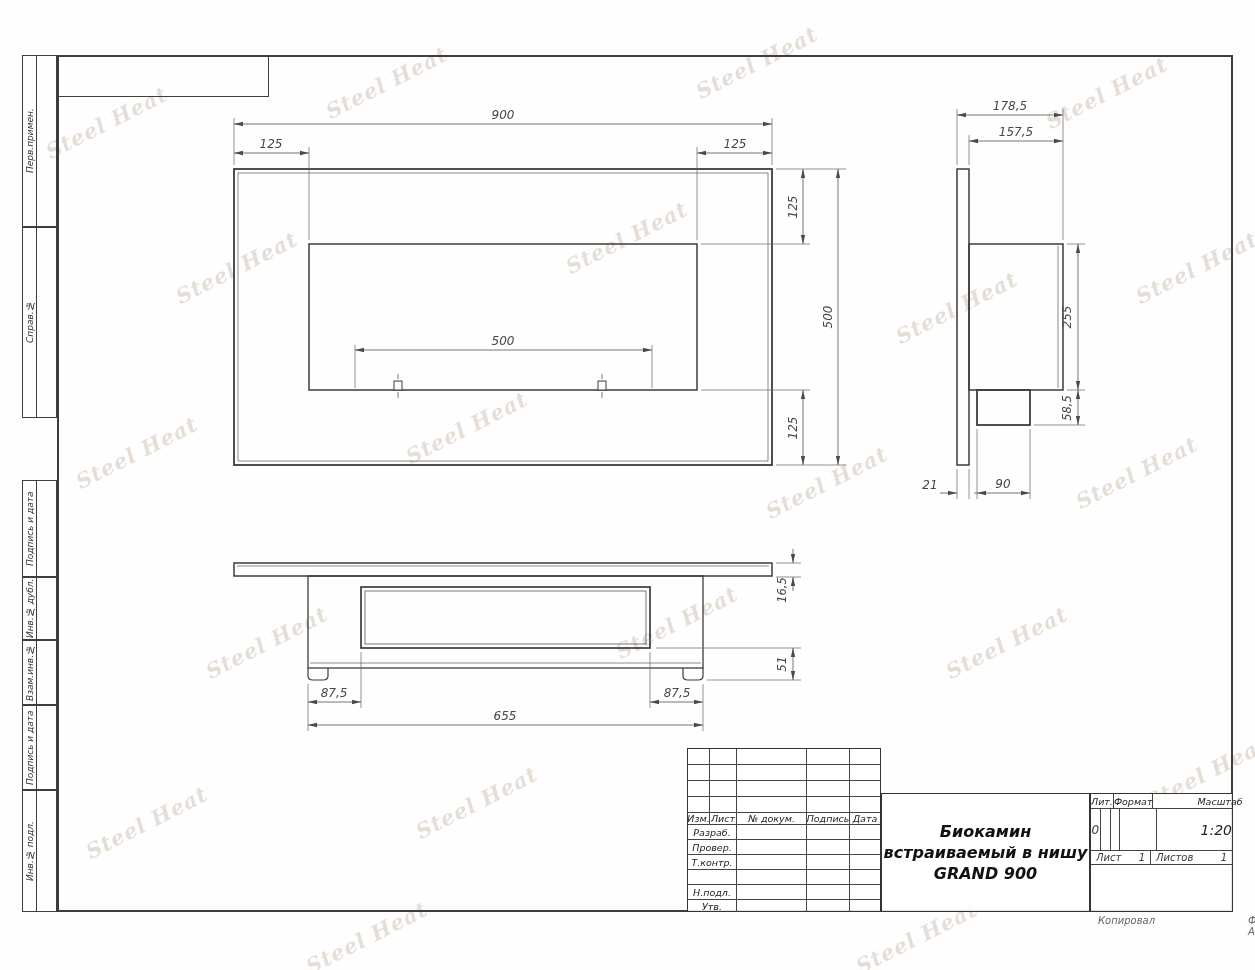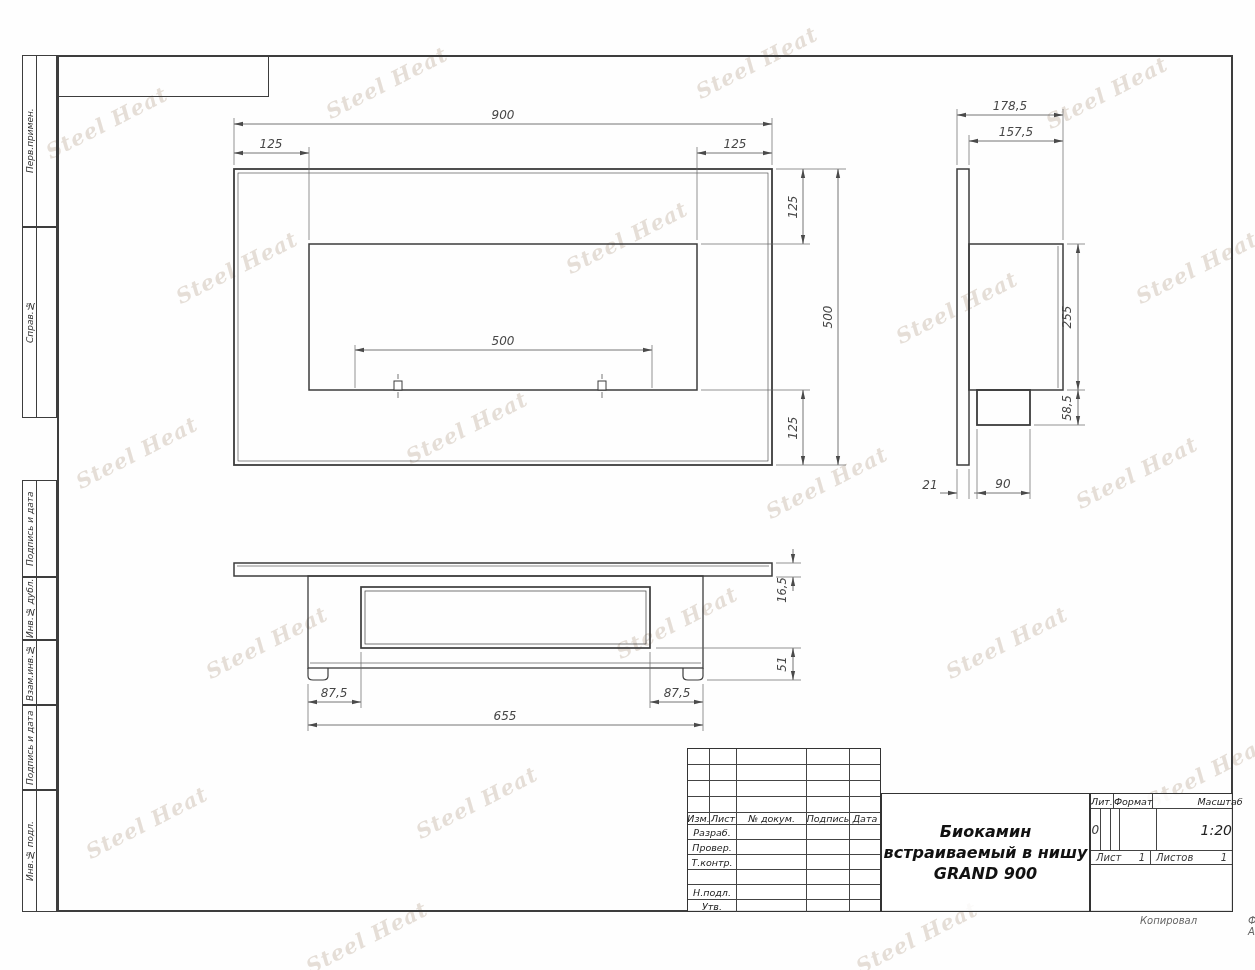--- a/index.html
+++ b/index.html
@@ -316,16 +316,16 @@
         <span>Лист</span>
         <span>1</span>
       </div>
       <div class="sheetrow-half" style="flex:1">
         <span>Листов</span>
         <span>1</span>
       </div>
     </div>
   </div>
 
-  <span class="underbar" style="left:1140px">Копировал</span>
+  <span class="underbar" style="left:1098px">Копировал</span>
   <span class="underbar" style="left:1248px">Формат А3</span>
 
 </div>
 
 </body></html>

